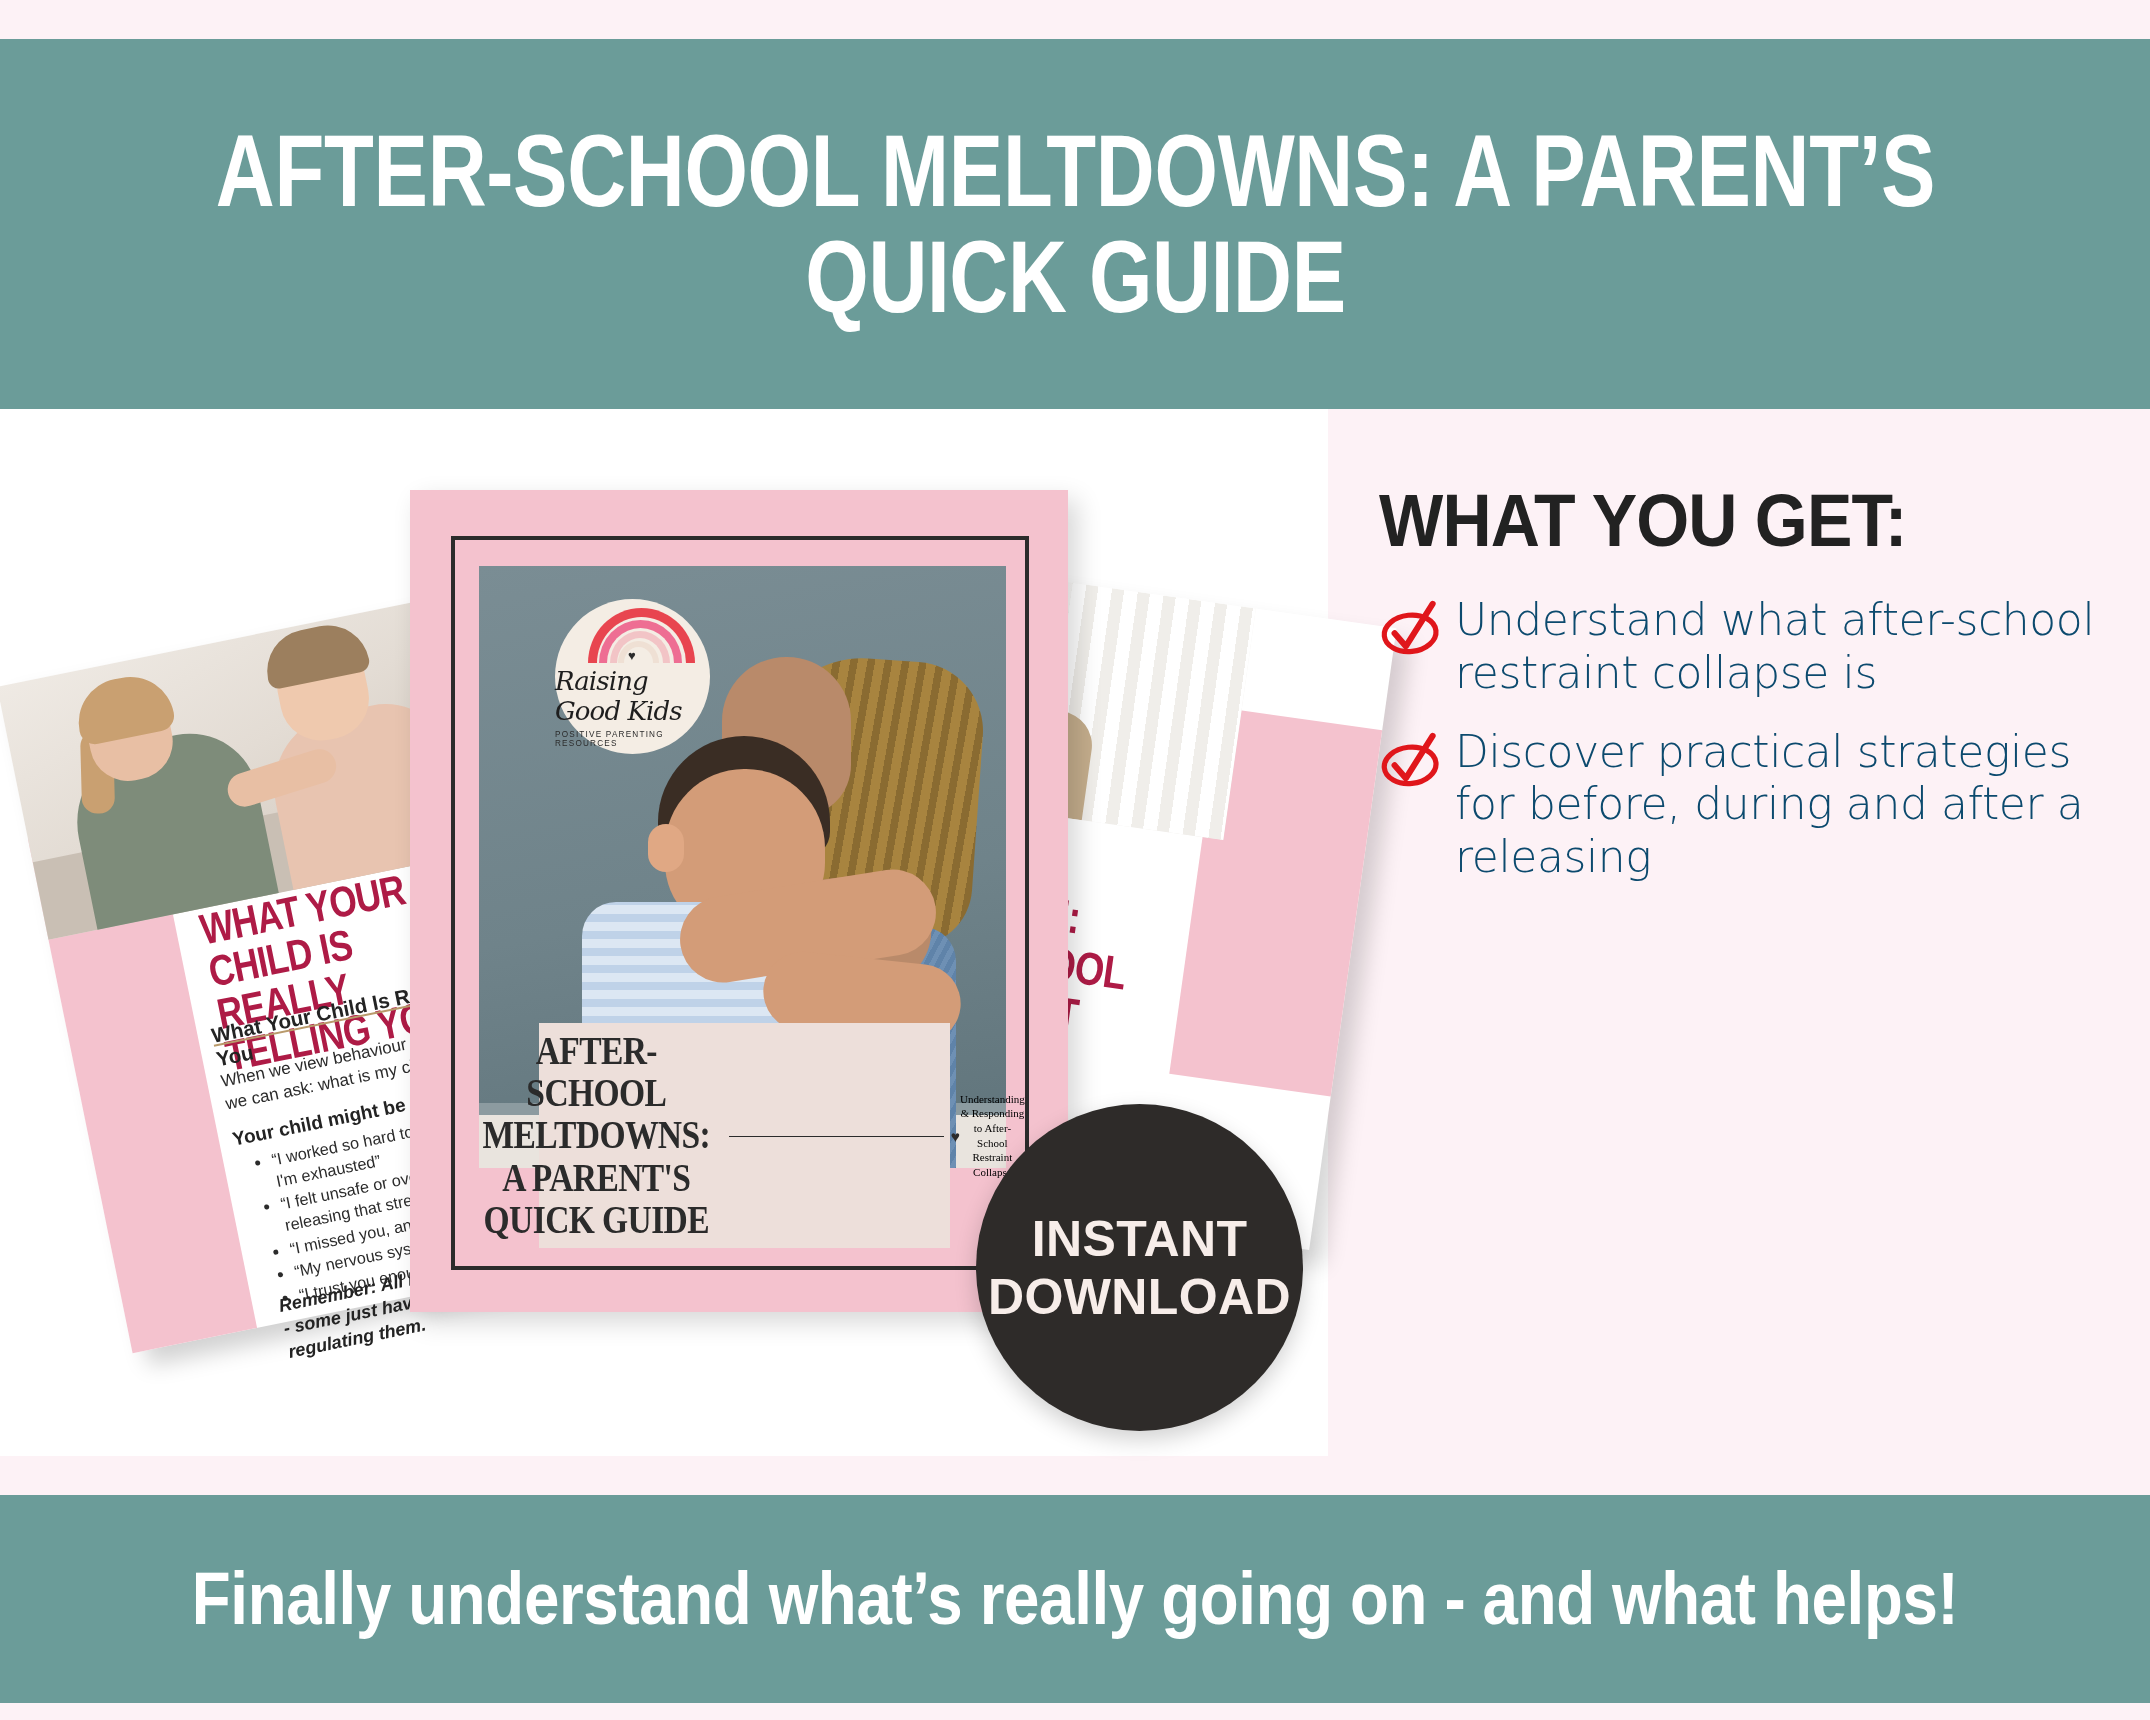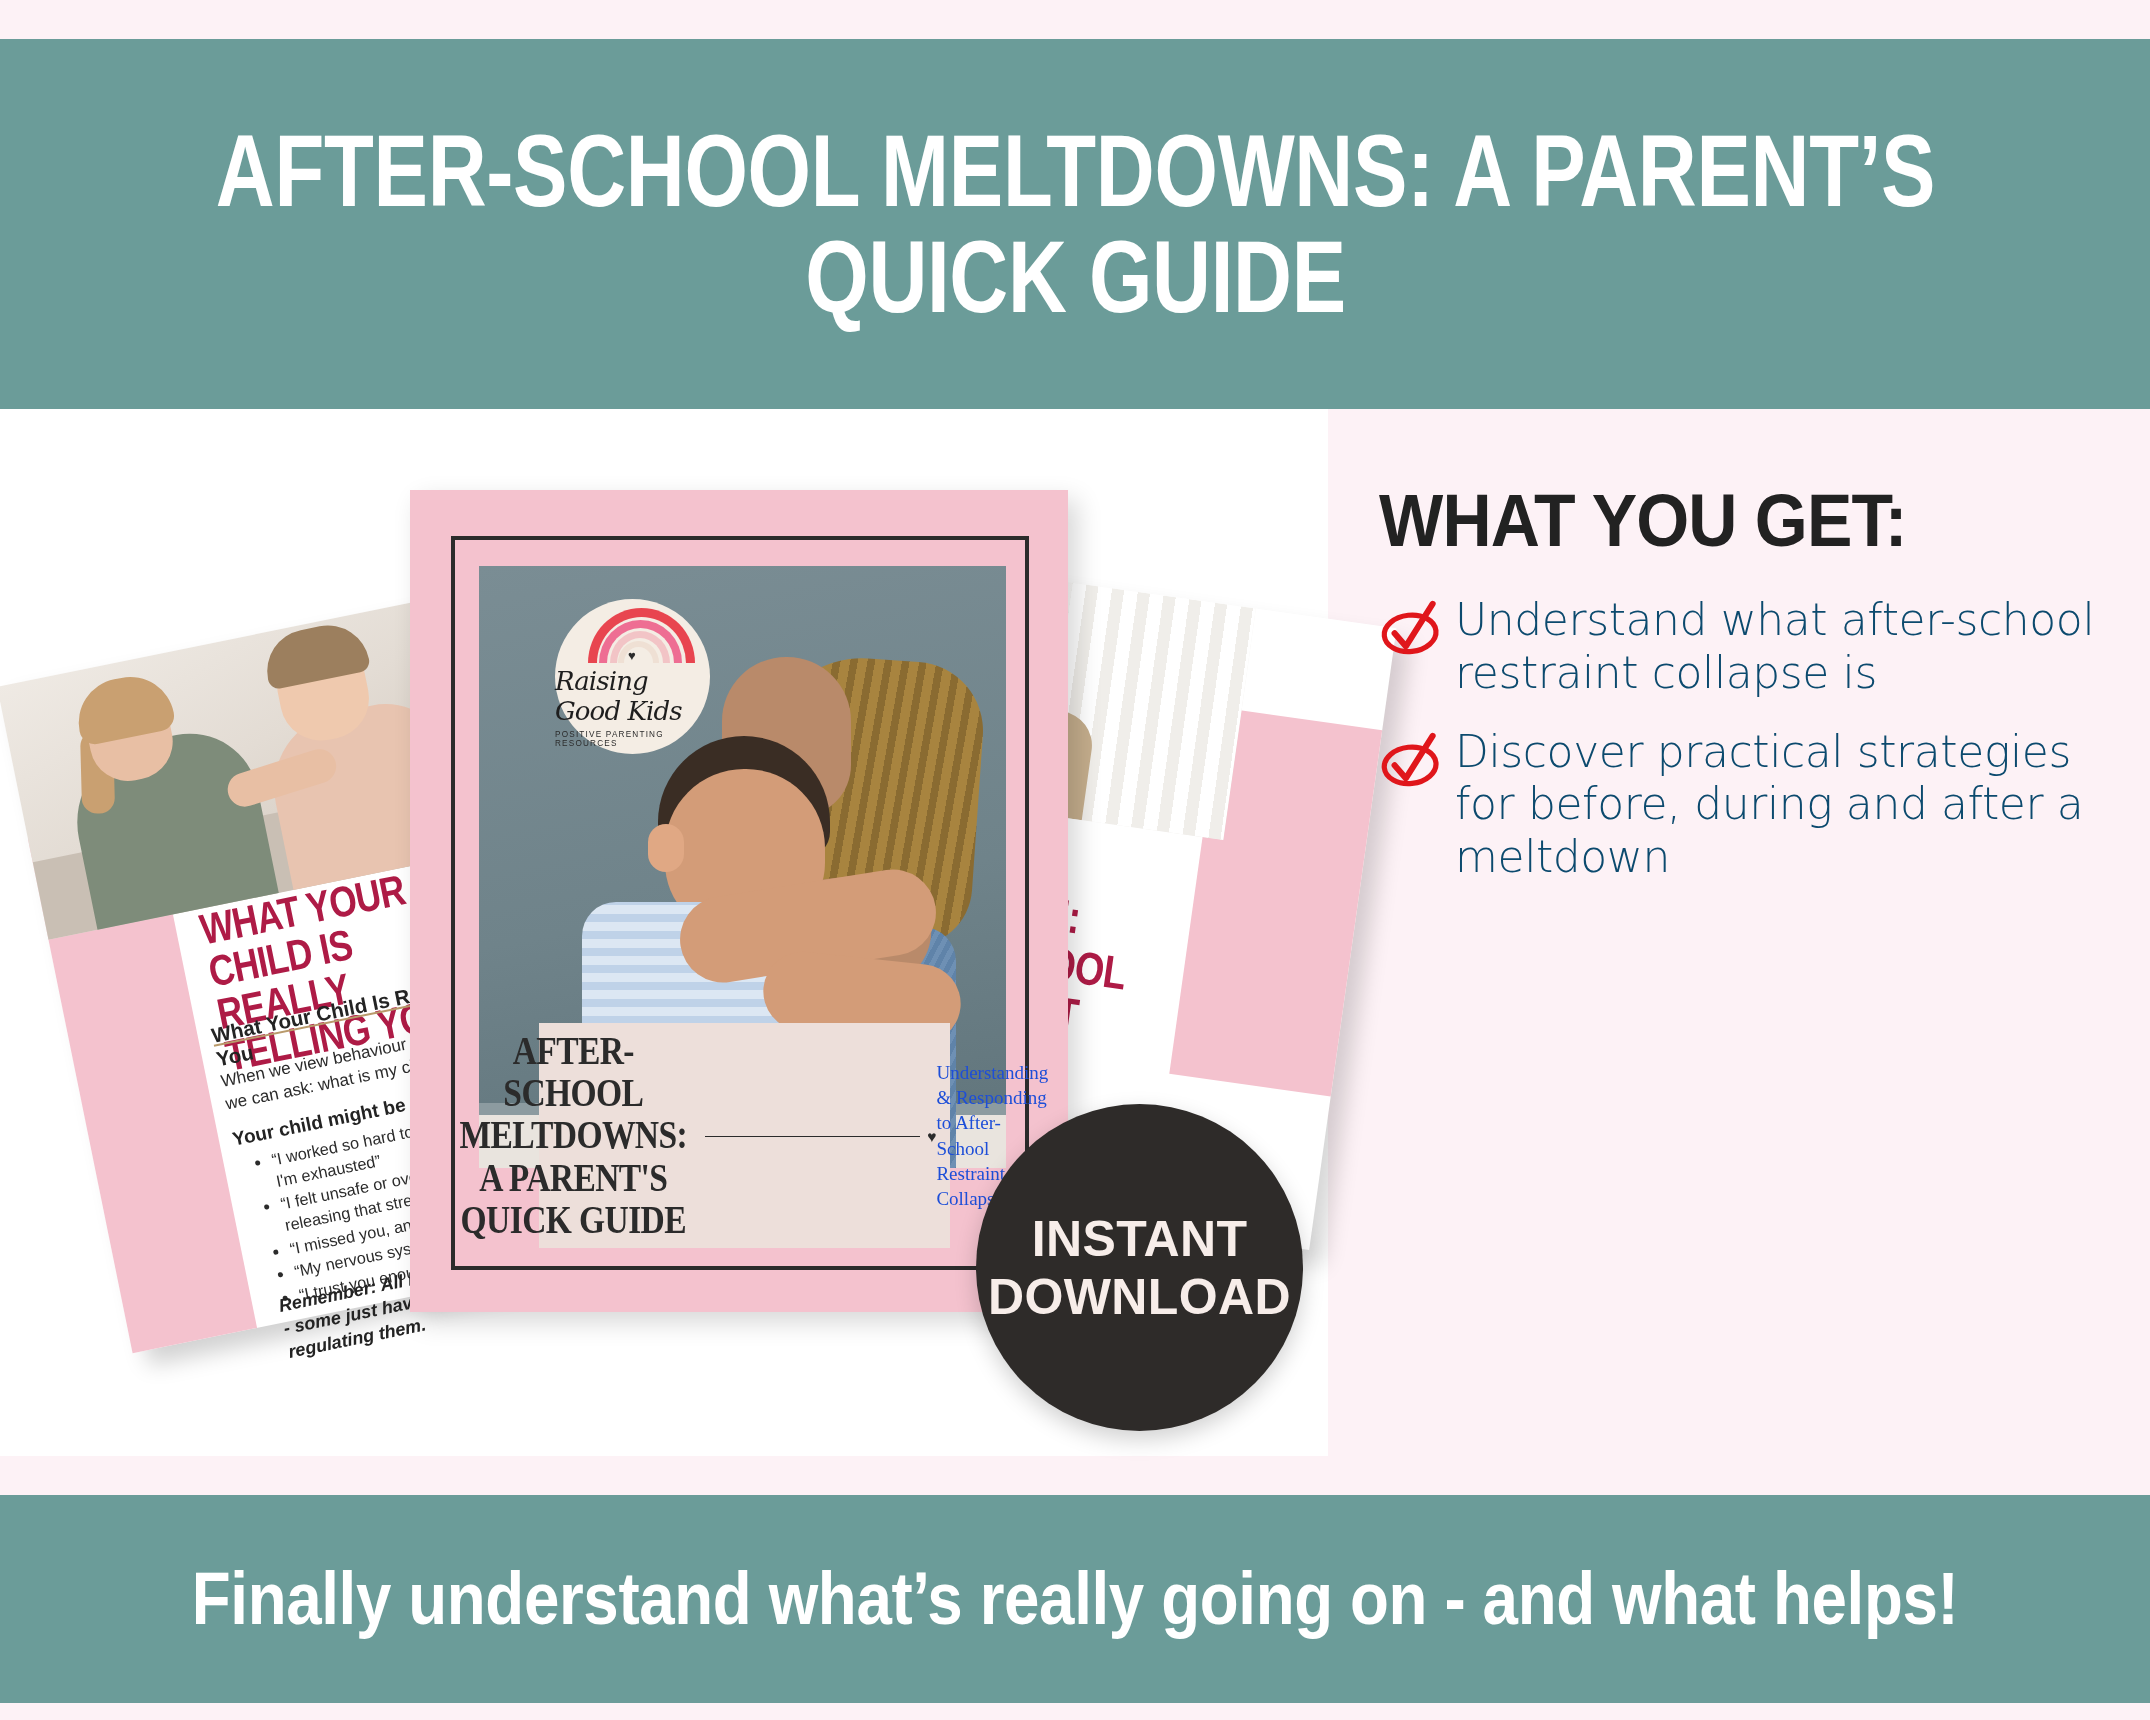--- a/index.html
+++ b/index.html
@@ -157,21 +157,21 @@
     background:#EDDFDA;display:flex;flex-direction:row;align-items:center;justify-content:center;
     padding:12px 15.5px;box-sizing:border-box;font-family:Liberation Serif, serif;
   }
   .cover-titlebox .ct{
     color:#2B2B2B;font-weight:700;font-size:39px;line-height:1.08;text-align:center;
     transform:scaleX(0.86);letter-spacing:-0.7px;
   }
   .cover-titlebox .divider{display:flex;align-items:center;gap:6.9px;margin:12px 0 10.3px;}
   .cover-titlebox .divider .ln{width:215px;height:1.7px;background:#2B2B2B;}
   .cover-titlebox .divider .hrt{font-size:15.5px;color:#2B2B2B;line-height:1;}
-  .cover-titlebox .cs{color:#1d4ed8;font-size:19px;line-height:1.32;text-align:left;}
+  .cover-titlebox .cs{color:#000000;font-size:11px;line-height:1.32;text-align:center;}
 
   
   .badge{
     position:absolute;left:976px;top:1104px;width:327px;height:327px;border-radius:50%;
     background:#2E2B29;display:flex;align-items:center;justify-content:center;
     box-shadow:0 8.6px 22.4px rgba(0,0,0,.18);
   }
   .badge span{
     color:#F7EDE9;font-weight:700;font-size:50px;line-height:1.16;text-align:center;letter-spacing:0.4px;
   }
@@ -318,21 +318,21 @@
       </div>
 
 
       <div class="wyg-item">
         <div class="chk">
           <svg viewBox="0 0 74 74" width="64" height="64" aria-hidden="true">
             <ellipse cx="36" cy="42" rx="30" ry="21" fill="none" stroke="#E0161B" stroke-width="6" stroke-linecap="round" transform="rotate(-6 36 42)"></ellipse>
             <path d="M18 42 L31 57 L62 8" fill="none" stroke="#E0161B" stroke-width="7" stroke-linecap="round" stroke-linejoin="round"></path>
           </svg>
         </div>
-        <p>Discover practical strategies for before, during and after a meltdown</p>
+        <p>Discover practical strategies for before, during and after a releasing</p>
       </div>
 
 
     </div>
   </div>
 
   <div class="band-bottom">
     <p>Finally understand what’s really going on - and what helps!</p>
   </div>
 

